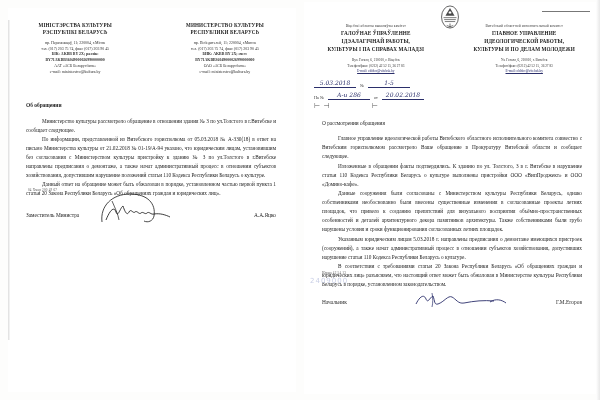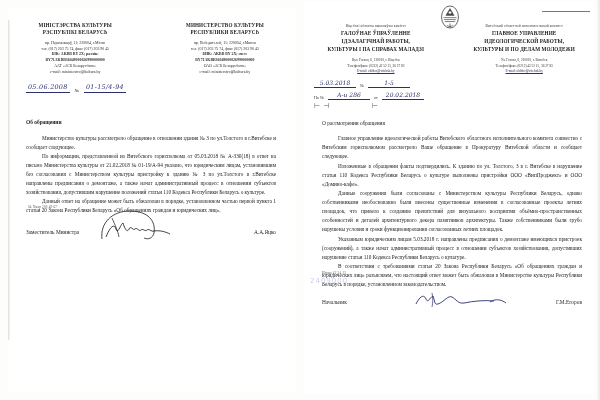--- a/index.html
+++ b/index.html
@@ -283,25 +283,20 @@
             <span>пр. Победителей, 11; 220004, г.Минск</span>
             <span>тел. (017) 203 75 74, факс (017) 203 90 45</span>
             <span class="bank">БИК: AKBB BY 2X; счет:</span>
             <span class="bank">BY71AKBB36049000026990000000</span>
             <span>ОАО «АСБ Беларусбанк»</span>
             <span>e-mail: ministerstvo@kultura.by</span>
           </div>
         </div>
       </div>
 
-      <div class="hand-line">
-        <span class="hand"><u>05.06.2008</u></span>
-        <span class="hand-num">№</span>
-        <span class="hand"><u>01-15/4-94</u></span>
-      </div>
 
       <div class="subject">Об обращении</div>
 
       <div class="body">
         <p>Министерство культуры рассмотрело обращение в отношении здания № 3 по ул.Толстого в г.Витебске и сообщает следующее.</p>
         <p>По информации, представленной из Витебского горисполкома от 05.03.2018 № А-330(18) в ответ на письмо Министерства культуры от 21.02.2018 № 01-19/А-94 указано, что юридическим лицам, установившим без согласования с Министерством культуры пристройку к зданию № 3 по ул.Толстого в г.Витебске направлены предписания о демонтаже, а также начат административный процесс в отношении субъектов хозяйствования, допустившим нарушение положений статьи 110 Кодекса Республики Беларусь о культуре.</p>
         <p>Данный ответ на обращение может быть обжалован в порядке, установленном частью первой пункта 1 статьи 20 Закона Республики Беларусь «Об обращениях граждан и юридических лиц».</p>
       </div>
 
       <div class="sign-row">

